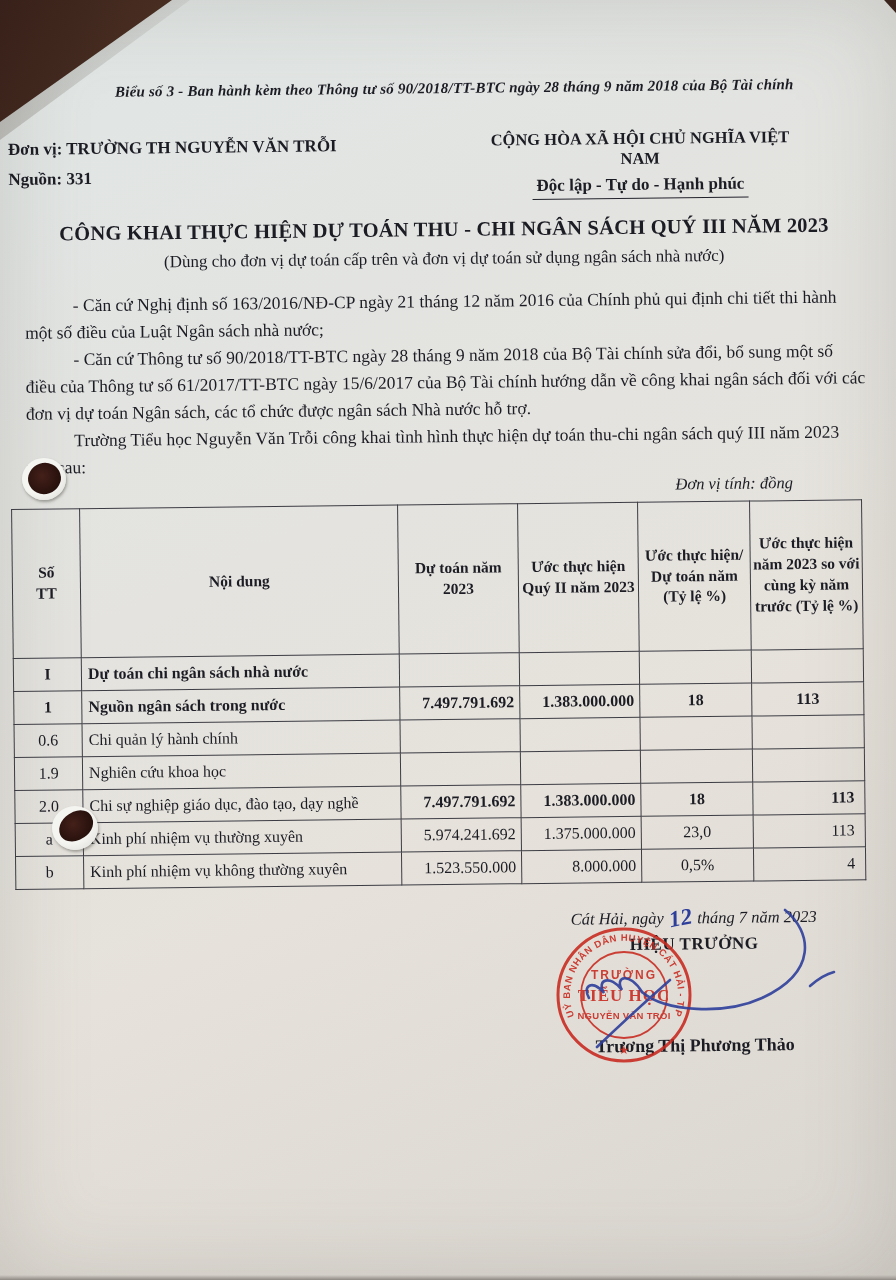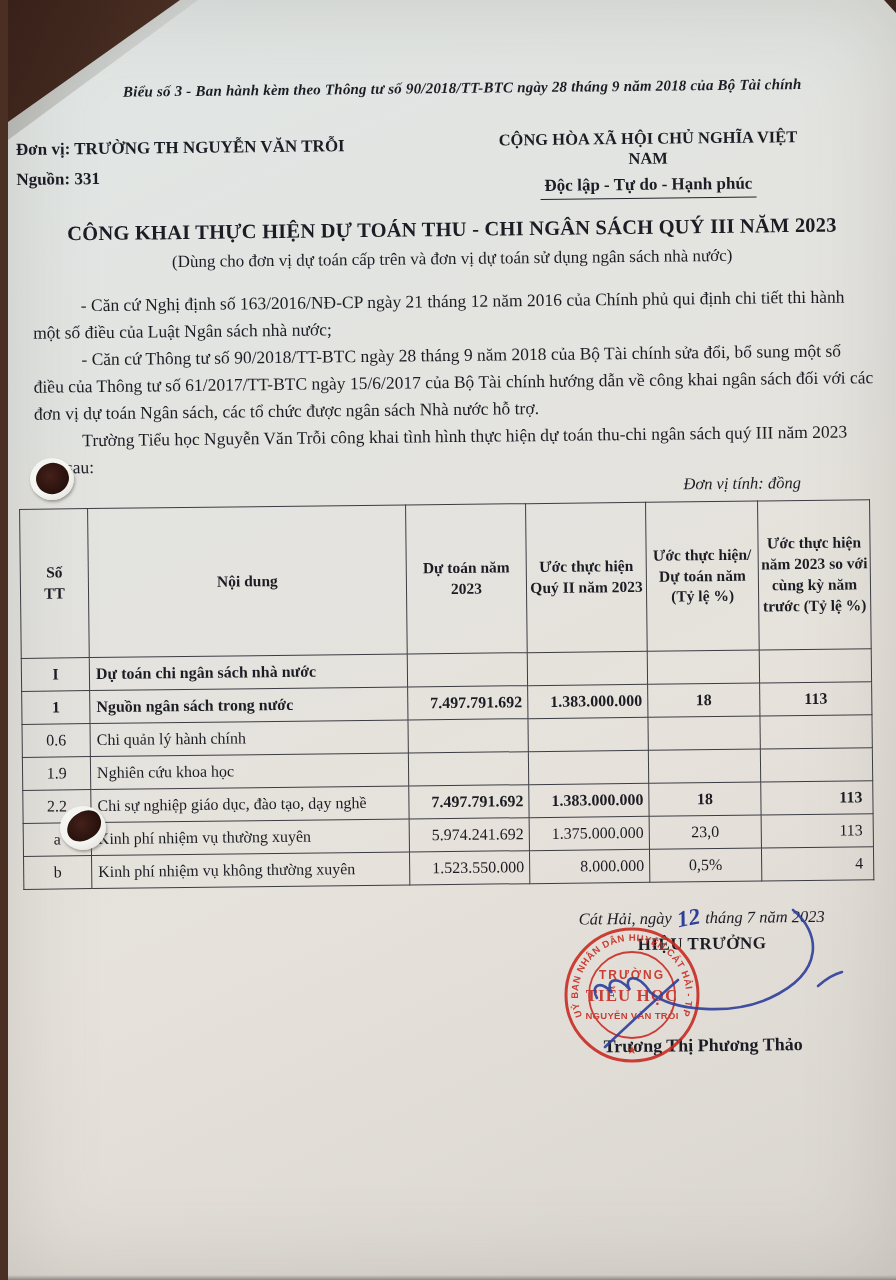--- a/index.html
+++ b/index.html
@@ -2,21 +2,21 @@
 <html><head>
 <meta charset="utf-8">
 <style>
   html,body{margin:0;padding:0;}
   body{
     width:896px;height:1280px;overflow:hidden;position:relative;
     background:#4a2f22;
     font-family:"Liberation Serif","DejaVu Serif",serif;
     color:#1c1c24;
   }
-  .photo{position:absolute;inset:0;margin-left:8px;}
+  .photo{position:absolute;inset:0;}
   
   .paper{
     position:absolute;inset:0;
     background:linear-gradient(155deg,#e0e6e5 0%,#e4e3df 40%,#e6e2db 62%,#d9d5cf 100%);
     box-shadow:inset 0 0 90px rgba(110,105,95,.22);
   }
   .paper-bottom-edge{position:absolute;left:0;right:0;bottom:0;height:5px;
     background:linear-gradient(180deg,rgba(0,0,0,0) 0%,#a9a49d 60%,#8d8881 100%);}
   
   .corner-tl{position:absolute;left:0;top:0;width:172px;height:122px;
@@ -160,21 +160,21 @@
           </tr>
           <tr class="">
             <td class="c-stt">1.9</td>
             <td class="c-name">Nghiên cứu khoa học</td>
             <td class="c-num"></td>
             <td class="c-num"></td>
             <td class="c-pct"></td>
             <td class="c-yoy"></td>
           </tr>
           <tr class="em-values">
-            <td class="c-stt">2.2</td>
+            <td class="c-stt">2.0</td>
             <td class="c-name">Chi sự nghiệp giáo dục, đào tạo, dạy nghề</td>
             <td class="c-num">7.497.791.692</td>
             <td class="c-num">1.383.000.000</td>
             <td class="c-pct">18</td>
             <td class="c-yoy">113</td>
           </tr>
           <tr class="">
             <td class="c-stt">a</td>
             <td class="c-name">Kinh phí nhiệm vụ thường xuyên</td>
             <td class="c-num">5.974.241.692</td>

